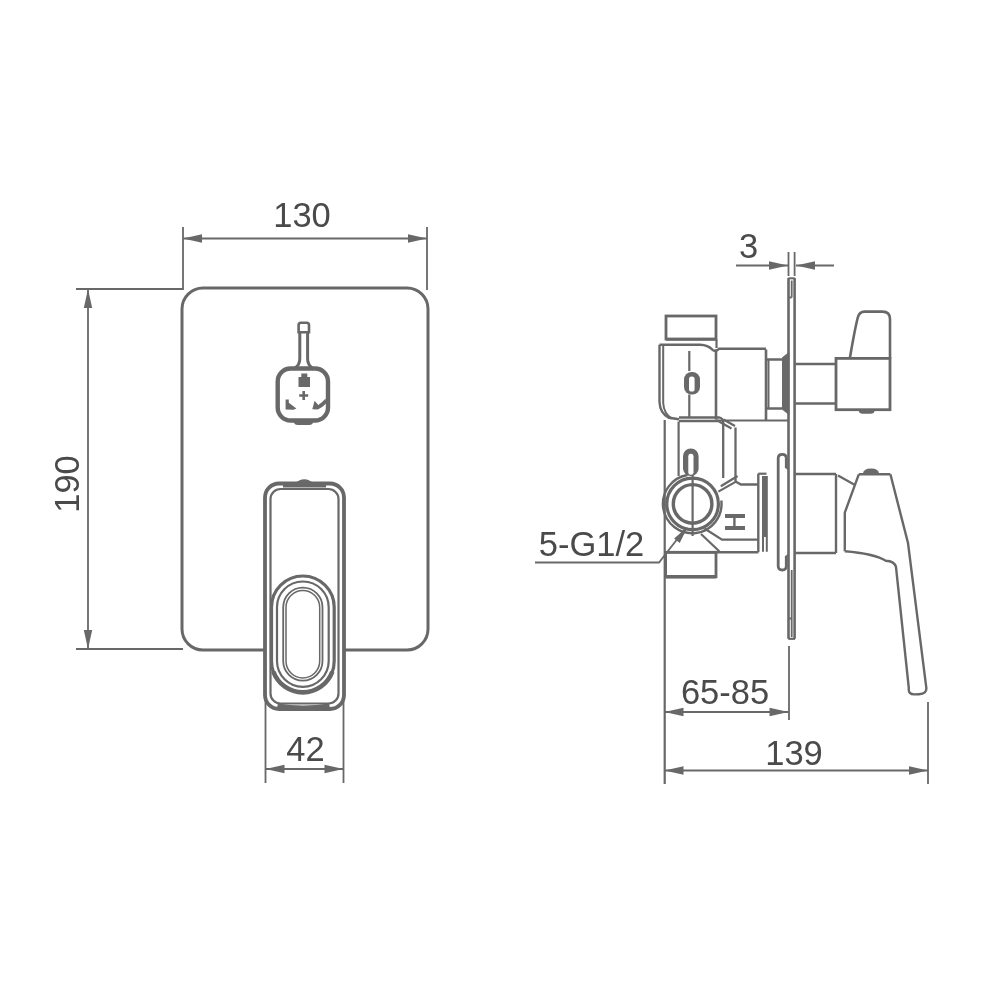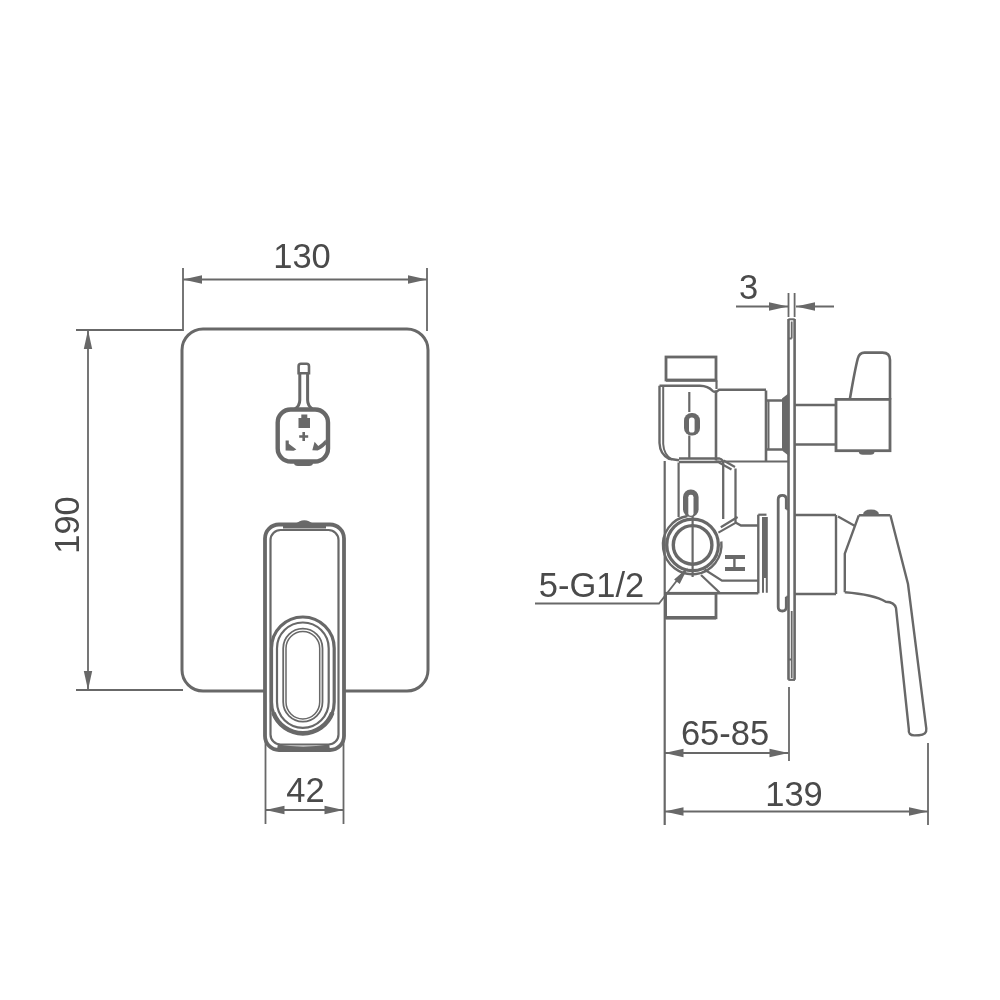--- a/index.html
+++ b/index.html
@@ -1,16 +1,16 @@
 <!DOCTYPE html>
 <html><head>
 <meta charset="utf-8">
 <style>
   html,body{margin:0;padding:0;background:#ffffff;}
-  .page{width:1000px;height:856px;position:relative;background:#fff;margin-top:41px;}
+  .page{width:1000px;height:856px;position:relative;background:#fff;}
   svg{position:absolute;top:0;left:0;}
   text{font-family:"Liberation Sans", sans-serif;fill:#4a4a4a;}
 </style>
 </head>
 <body>
 <div class="page">
 <svg width="1000" height="1000" viewBox="0 0 1000 1000" fill="none" stroke-linecap="butt">
 <g stroke="#686868" stroke-width="2.6" fill="none">
 
 <rect x="182" y="288" width="246" height="362" rx="21" ry="21" stroke-width="3"></rect>

